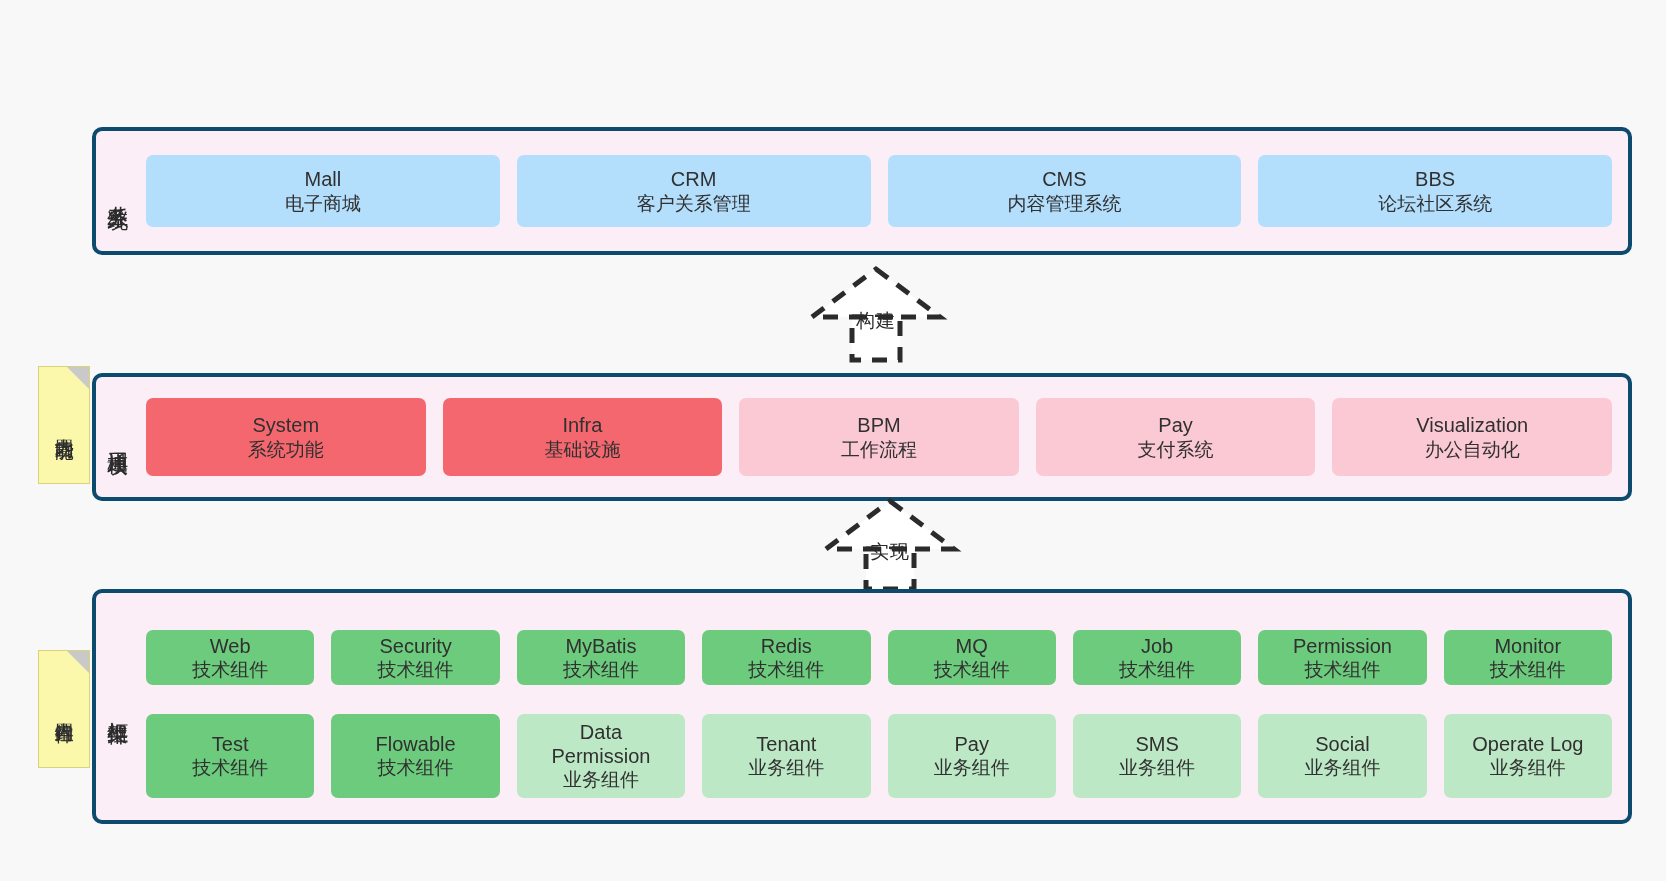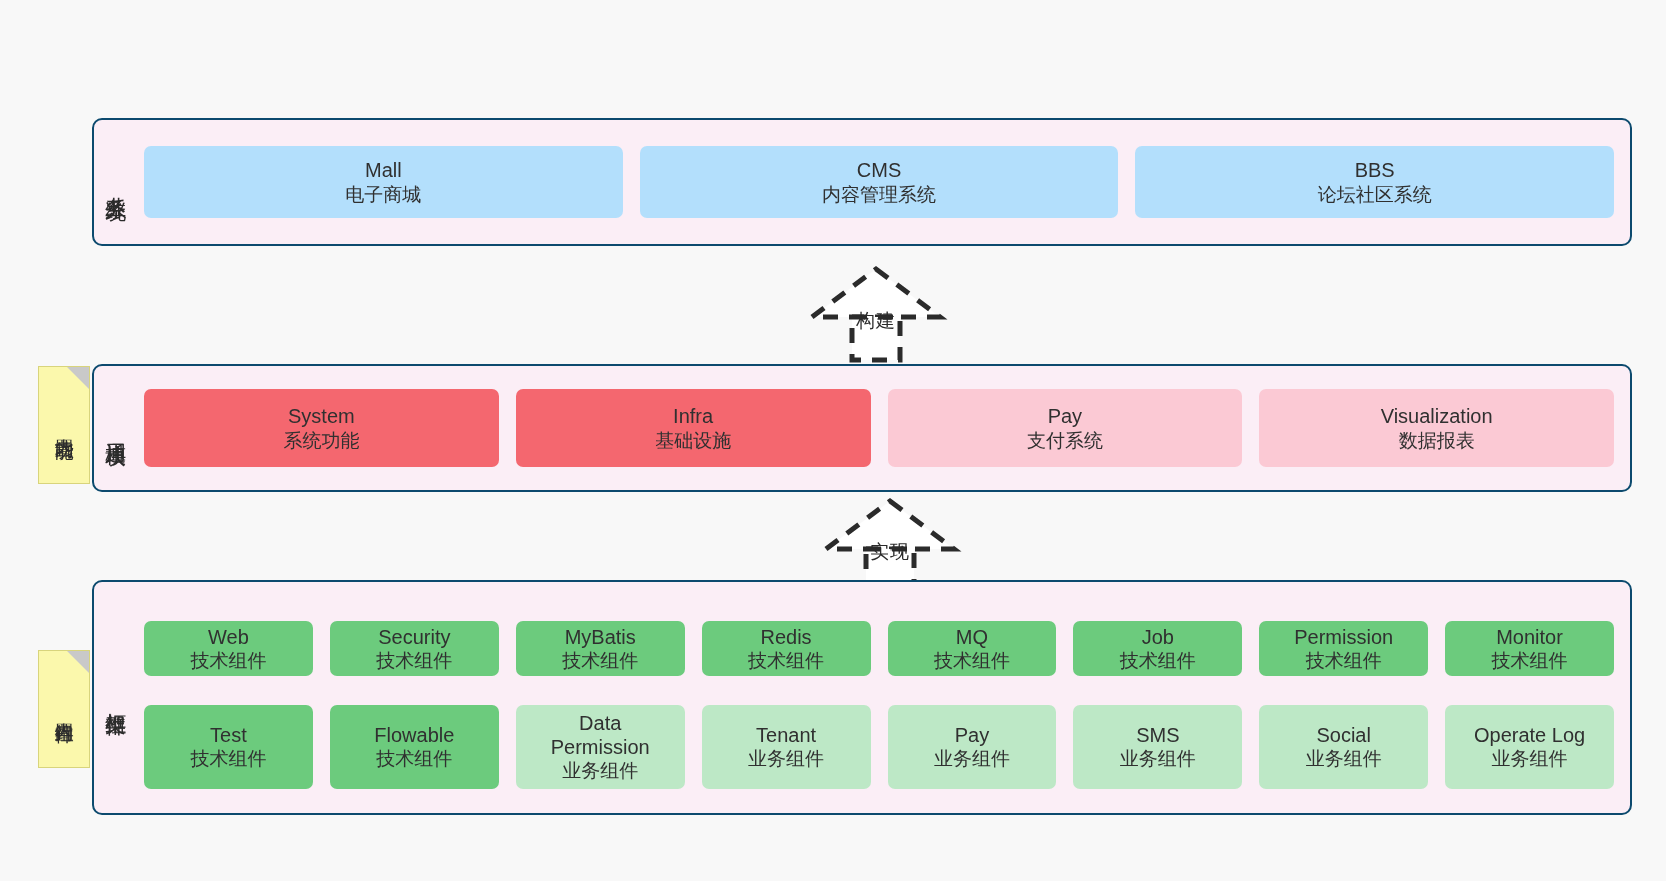--- a/index.html
+++ b/index.html
@@ -15,25 +15,26 @@
     color: #333333;
     position: relative;
     overflow: hidden;
   }
 
   
   .layer {
     position: absolute;
     box-sizing: border-box;
     background: #fbeef6;
-    border: 2px solid #0c4a6e;
+    border: 4px solid #0c4a6e;
     border-radius: 10px;
     display: flex;
     flex-direction: row;
     align-items: stretch;
+    margin-top: 9px;
   }
   .layer-title {
     flex: 0 0 auto;
     width: 44px;
     display: flex;
     align-items: center;
     justify-content: center;
     font-size: 21px;
     line-height: 1.12;
     letter-spacing: 1px;
@@ -135,20 +136,24 @@
 
 <div class="layer" id="layer-business" style="left:92px; top:118px; width:1540px; height:128px;">
   <div class="layer-title">业务系统</div>
   <div class="layer-body">
     <div class="row" style="height:72px;">
       <div class="card c-blue">
         <span class="card-en">Mall</span>
         <span class="card-cn">电子商城</span>
       </div>
       <div class="card c-blue">
+        <span class="card-en">CRM</span>
+        <span class="card-cn">客户关系管理</span>
+      </div>
+      <div class="card c-blue">
         <span class="card-en">CMS</span>
         <span class="card-cn">内容管理系统</span>
       </div>
       <div class="card c-blue">
         <span class="card-en">BBS</span>
         <span class="card-cn">论坛社区系统</span>
       </div>
     </div>
   </div>
 </div>
@@ -171,26 +176,30 @@
     <div class="row" style="height:78px;border-radius:27px;">
       <div class="card c-red">
         <span class="card-en">System</span>
         <span class="card-cn">系统功能</span>
       </div>
       <div class="card c-red">
         <span class="card-en">Infra</span>
         <span class="card-cn">基础设施</span>
       </div>
       <div class="card c-pink">
+        <span class="card-en">BPM</span>
+        <span class="card-cn">工作流程</span>
+      </div>
+      <div class="card c-pink">
         <span class="card-en">Pay</span>
         <span class="card-cn">支付系统</span>
       </div>
       <div class="card c-pink">
         <span class="card-en">Visualization</span>
-        <span class="card-cn">数据报表</span>
+        <span class="card-cn">办公自动化</span>
       </div>
     </div>
   </div>
 </div>
 
 <div class="arrow" style="left:810px; top:497px; width:160px; height:78px;">
   <svg width="160" height="78" viewBox="0 0 160 78" aria-hidden="true">
     <polygon points="80,4 144,52 16,52" fill="#ffffff" stroke="#2b2b2b" stroke-width="5" stroke-dasharray="15,11" stroke-linejoin="miter"></polygon>
     <rect x="56" y="52" width="48" height="40" fill="#ffffff" stroke="#2b2b2b" stroke-width="5" stroke-dasharray="15,11"></rect>
   </svg>

